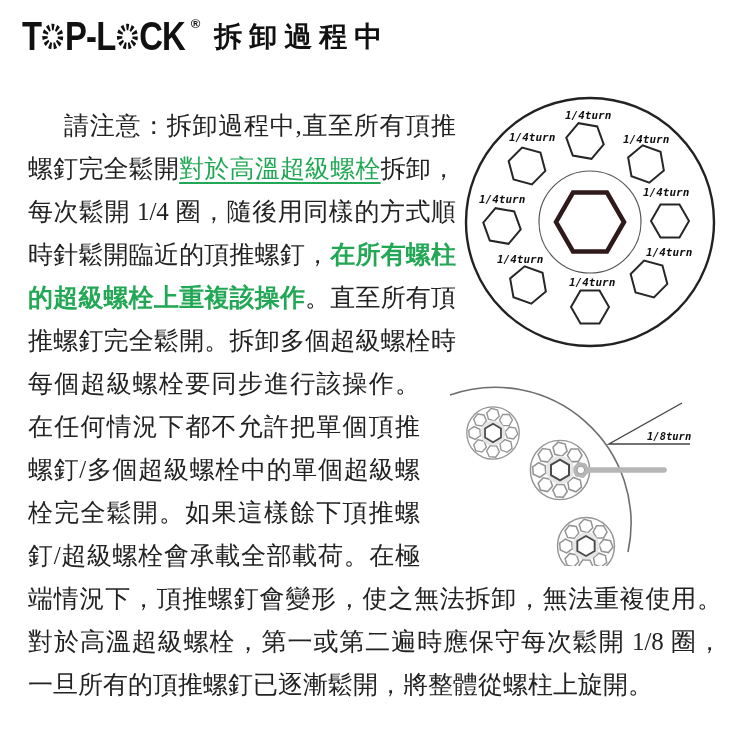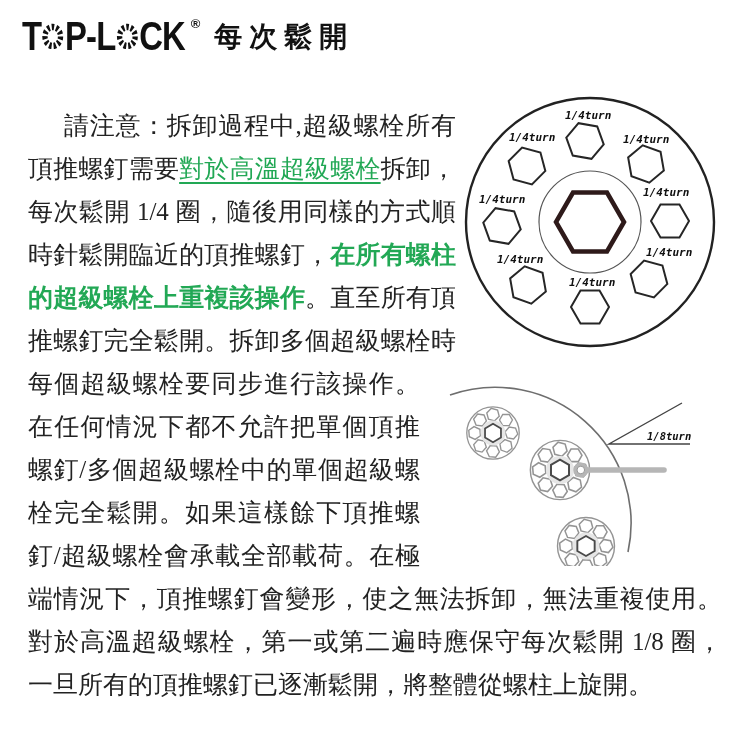--- a/index.html
+++ b/index.html
@@ -42,21 +42,21 @@
       <svg class="o-ring" width="27" height="27">
         <circle cx="13.5" cy="14.5" r="9.5" fill="none" stroke="#111" stroke-width="6.5" stroke-dasharray="3 2.4"></circle>
       </svg>
       <span>P-L</span>
       <svg class="o-ring" width="27" height="27">
         <circle cx="13.5" cy="14.5" r="9.5" fill="none" stroke="#111" stroke-width="6.5" stroke-dasharray="3 2.4"></circle>
       </svg>
       <span>CK</span>
     </div>
     <span class="reg">®</span>
-    <div class="title">每次鬆開</div>
+    <div class="title">拆卸過程中</div>
   </div>
 
   <div class="content">
     <p class="body">
 
       
       <svg class="diag1" viewBox="0 0 262 258">
         <defs>
           <polygon id="hexL" points="19,0 9.5,16.45 -9.5,16.45 -19,0 -9.5,-16.45 9.5,-16.45" fill="none" stroke="#262626" stroke-width="2"></polygon>
           <polygon id="hexS" points="7,0 3.5,6.06 -3.5,6.06 -7,0 -3.5,-6.06 3.5,-6.06" fill="none" stroke="#949494" stroke-width="1.5"></polygon>
@@ -110,17 +110,17 @@
         <g>
           <rect x="156.8" y="101.2" width="86" height="5.6" rx="2.8" fill="#b6b6b6"></rect>
           <circle cx="156.8" cy="104" r="7.5" fill="#b6b6b6"></circle>
           <circle cx="156.8" cy="104" r="3.8" fill="#ffffff" stroke="#999" stroke-width="1"></circle>
         </g>
 
         <polyline points="258,37 185,78 266,78" fill="none" stroke="#444" stroke-width="1.4"></polyline>
         <text class="turn" x="223" y="74" font-size="10.5">1/8turn</text>
       </svg>
 
-      <span>請注意：拆卸過程中,超級螺栓所有頂推螺釘需要</span><span class="green u">對於高溫超級螺栓</span><span>拆卸，每次鬆開 1/4 圈，隨後用同樣的方式順時針鬆開臨近的頂推螺釘，</span><span class="green b">在所有螺柱的超級螺栓上重複該操作</span><span>。直至所有頂推螺釘完全鬆開。拆卸多個超級螺栓時每個超級螺栓要同步進行該操作。在任何情況下都不允許把單個頂推螺釘/多個超級螺栓中的單個超級螺栓完全鬆開。如果這樣餘下頂推螺釘/超級螺栓會承載全部載荷。在極端情況下，頂推螺釘會變形，使之無法拆卸，無法重複使用。對於高溫超級螺栓，第一或第二遍時應保守每次鬆開 1/8 圈，一旦所有的頂推螺釘已逐漸鬆開，將整體從螺柱上旋開。</span>
+      <span>請注意：拆卸過程中,直至所有頂推螺釘完全鬆開</span><span class="green u">對於高溫超級螺栓</span><span>拆卸，每次鬆開 1/4 圈，隨後用同樣的方式順時針鬆開臨近的頂推螺釘，</span><span class="green b">在所有螺柱的超級螺栓上重複該操作</span><span>。直至所有頂推螺釘完全鬆開。拆卸多個超級螺栓時每個超級螺栓要同步進行該操作。在任何情況下都不允許把單個頂推螺釘/多個超級螺栓中的單個超級螺栓完全鬆開。如果這樣餘下頂推螺釘/超級螺栓會承載全部載荷。在極端情況下，頂推螺釘會變形，使之無法拆卸，無法重複使用。對於高溫超級螺栓，第一或第二遍時應保守每次鬆開 1/8 圈，一旦所有的頂推螺釘已逐漸鬆開，將整體從螺柱上旋開。</span>
     </p>
   </div>
 
 </div>
 
 </body></html>

